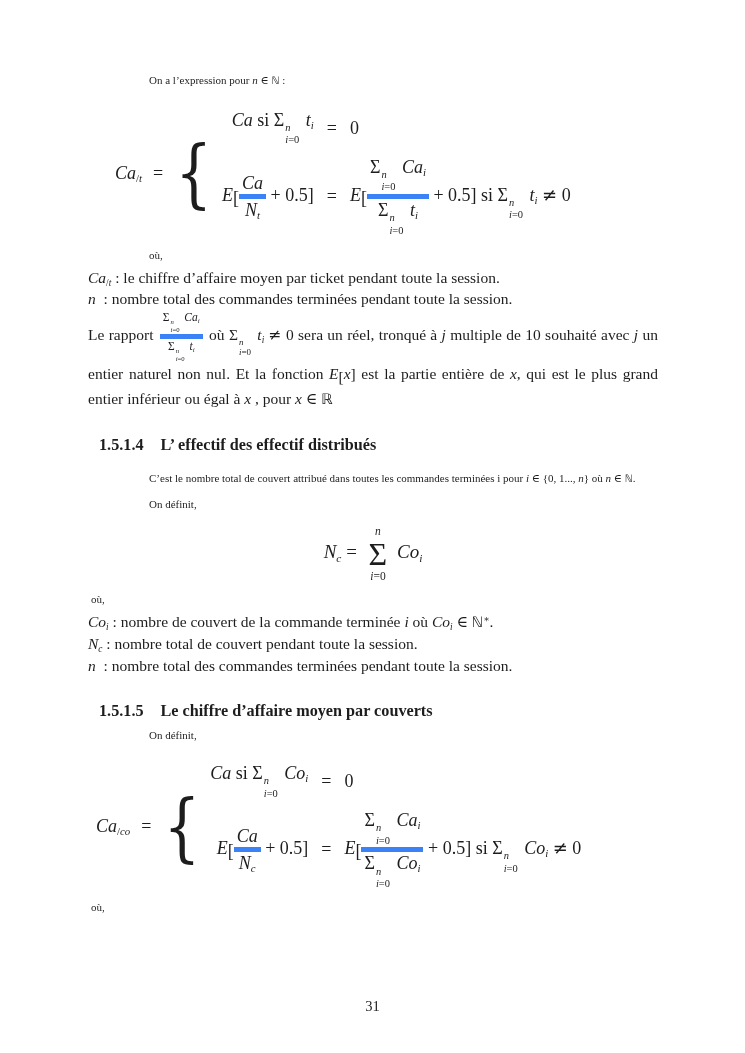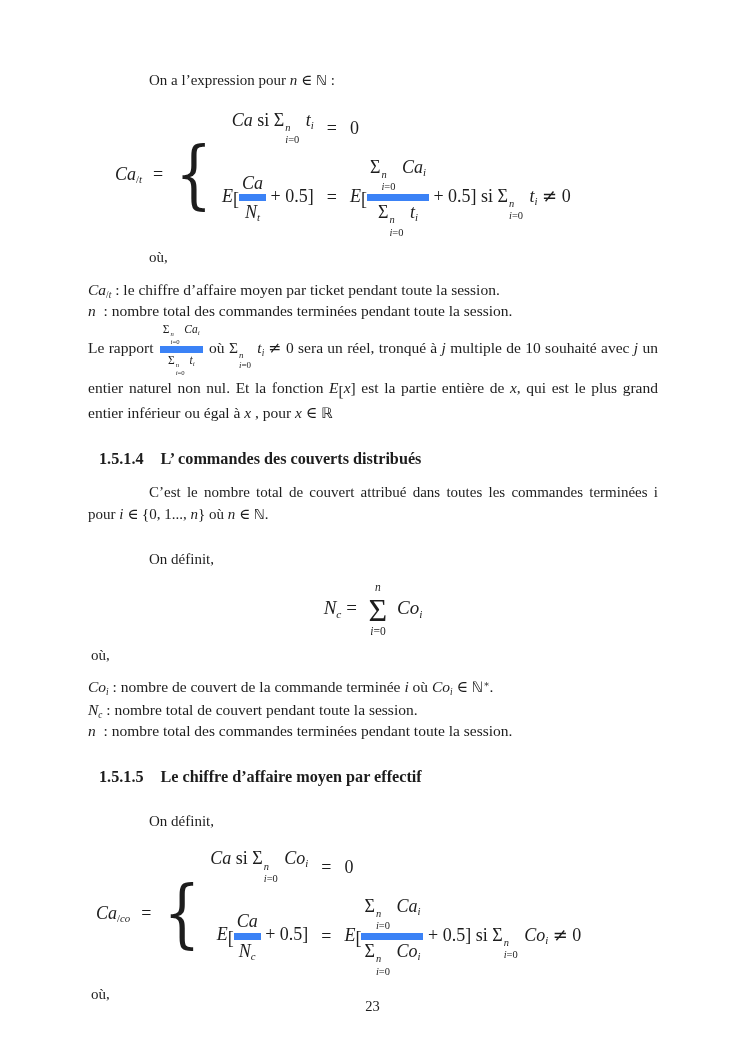--- a/index.html
+++ b/index.html
@@ -1,36 +1,36 @@
 <!DOCTYPE html>
 <html><head>
 <meta charset="utf-8">
 <style>
   html,body{margin:0;padding:0;background:#ffffff;}
   body{width:745px;height:1053px;font-family:"Liberation Serif","DejaVu Serif",serif;color:#1d1d1d;}
   .page{box-sizing:border-box;width:745px;height:1053px;padding:70px 87px 0 88px;position:relative;overflow:hidden;background:#ffffff;}
 
-  .para{margin:0;font-size:15px;line-height:21.5px;}
+  .para{margin:0;font-size:11px;line-height:21.5px;}
   .ind{text-indent:61px;}
   .just{text-align:justify;}
-  .mt{margin-top:24px;}
+  .mt{margin-top:4px;}
   .ou2{margin-top:4px;margin-left:3px;}
   i{font-style:italic;}
 
   sub,sup{font-size:0.6em;line-height:0;}
   sub{vertical-align:-0.3em;}
   sup{vertical-align:0.5em;}
 
   
   .ss{display:inline-flex;flex-direction:column;align-items:flex-start;font-size:0.58em;line-height:1.2;vertical-align:-0.5em;margin:0 2px 0 1px;}
 
   
   .fr{display:inline-block;vertical-align:middle;text-align:center;}
   .fr .nu{display:block;padding:0 3px;line-height:1.25;}
-  .fr .de{display:block;border-top:7px solid #3b82f6;padding:0 3px;line-height:1.25;}
+  .fr .de{display:block;border-top:5px solid #3b82f6;padding:0 3px;line-height:1.25;}
   .fr-sm{font-size:11.5px;margin:0 2px;}
 
   
   .bs{display:inline-flex;flex-direction:column;align-items:center;vertical-align:middle;line-height:1;margin:0 5px 0 7px;}
   .bs .lim{font-size:11.5px;line-height:1.2;}
   .bs .sg{font-size:32px;line-height:0.95;}
 
   .bb{font-family:"DejaVu Sans",sans-serif;font-size:0.92em;}
   .ms{font-family:"DejaVu Serif","DejaVu Sans",serif;}
   .lb{display:inline-block;vertical-align:-3px;}
@@ -44,21 +44,21 @@
   .brace{font-family:"DejaVu Serif",serif;font-size:58px;line-height:0.9;transform:scaleY(1.3);margin:0 10px 0 12px;display:inline-block;font-weight:normal;}
   .crows{display:grid;grid-template-columns:max-content max-content max-content;row-gap:9px;align-items:center;}
   .crow{display:contents;}
   .c1{justify-self:end;text-align:right;white-space:nowrap;}
   .c2{padding:0 13px;}
   .c3{justify-self:start;white-space:nowrap;}
 
   
   .eqc{text-align:center;font-size:19px;margin:10px 0 6px;}
 
-  .defs{margin-top:10px;}
+  .defs{}
   .defline{margin:0;font-size:15.5px;line-height:21.5px;}
 
   .head{margin:25px 0 0;font-size:16.2px;font-weight:bold;line-height:20px;}
   .hnum{margin-right:13px;margin-left:11px;}
 
   .pnum{position:absolute;bottom:38px;left:0;right:0;text-align:center;font-size:14.5px;}
 </style>
 </head>
 <body>
 
@@ -108,21 +108,21 @@
               <span><i>n</i></span>
               <span><i>i</i>=0</span>
             </span> <i>t</i><sub><i>i</i></sub></span></span> où Σ<span class="ss">
           <span><i>n</i></span>
           <span><i>i</i>=0</span>
         </span> <i>t</i><sub><i>i</i></sub> <span class="ms">≠</span> 0 sera un réel, tronqué à <i>j</i> multiple de 10 souhaité avec <i>j</i> un entier naturel non nul. Et la fonction <i>E</i><span class="lb">[</span><i>x</i>] est la partie entière de <i>x</i>, qui est le plus grand entier inférieur ou égal à <i>x</i> , pour <i>x</i> <span class="ms">∈</span> <span class="bb">ℝ</span></p>
   </div>
 
   <h4 class="head">
     <span class="hnum">1.5.1.4</span>
-    <span class="htitle">L’ commandes des couverts distribués</span>
+    <span class="htitle">L’ effectif des effectif distribués</span>
   </h4>
 
   <p class="para just ind" style="margin-top:13px">C’est le nombre total de couvert attribué dans toutes les commandes terminées i pour <i>i</i> <span class="ms">∈</span> {0, 1..., <i>n</i>} où <i>n</i> <span class="ms">∈</span> <span class="bb">ℕ</span>.</p>
 
   <p class="para ind mt">On définit,</p>
 
   <div class="eqc"><i>N</i><sub><i>c</i></sub> = <span class="bs">
         <span class="lim"><i>n</i></span>
         <span class="sg">Σ</span>
         <span class="lim"><i>i</i>=0</span>
@@ -131,21 +131,21 @@
   <p class="para ou2">où,</p>
 
   <div class="defs">
     <p class="defline"><i>Co</i><sub><i>i</i></sub> : nombre de couvert de la commande terminée <i>i</i> où <i>Co</i><sub><i>i</i></sub> <span class="ms">∈</span> <span class="bb">ℕ</span><sup>∗</sup>.</p>
     <p class="defline"><i>N</i><sub><i>c</i></sub> : nombre total de couvert pendant toute la session.</p>
     <p class="defline"><i>n</i>&nbsp; : nombre total des commandes terminées pendant toute la session.</p>
   </div>
 
   <h4 class="head">
     <span class="hnum">1.5.1.5</span>
-    <span class="htitle">Le chiffre d’affaire moyen par effectif</span>
+    <span class="htitle">Le chiffre d’affaire moyen par couverts</span>
   </h4>
 
 
   <p class="para ind mt">On définit,</p>
 
   <div class="eqd eq2">
     <span class="lhs"><i>Ca</i><sub>/<i>co</i></sub></span>
     <span class="rel">=</span>
     <span class="brace">{</span>
     <div class="crows">
@@ -170,15 +170,15 @@
               <span><i>n</i></span>
               <span><i>i</i>=0</span>
             </span> <i>Co</i><sub><i>i</i></sub> <span class="ms">≠</span> 0</span>
       </div>
     </div>
   </div>
 
   <p class="para ou2">où,</p>
 
 
-  <div class="pnum">23</div>
+  <div class="pnum">31</div>
 
 </div>
 
 </body></html>

